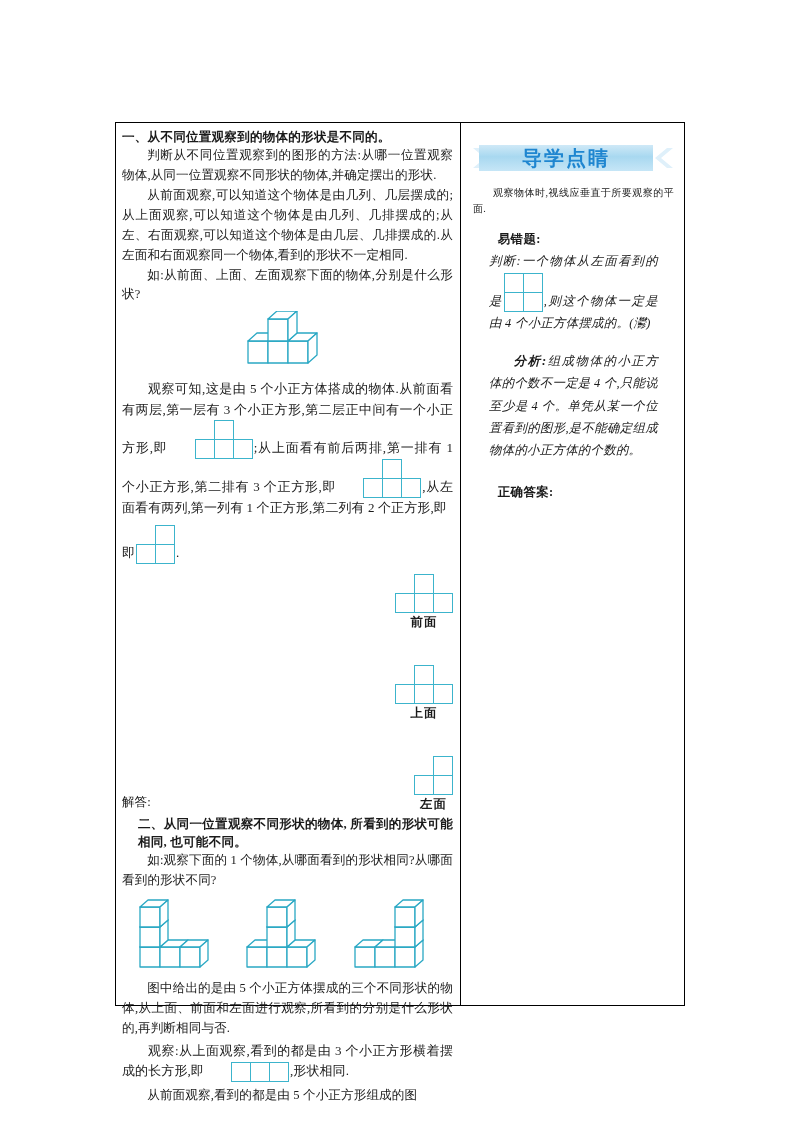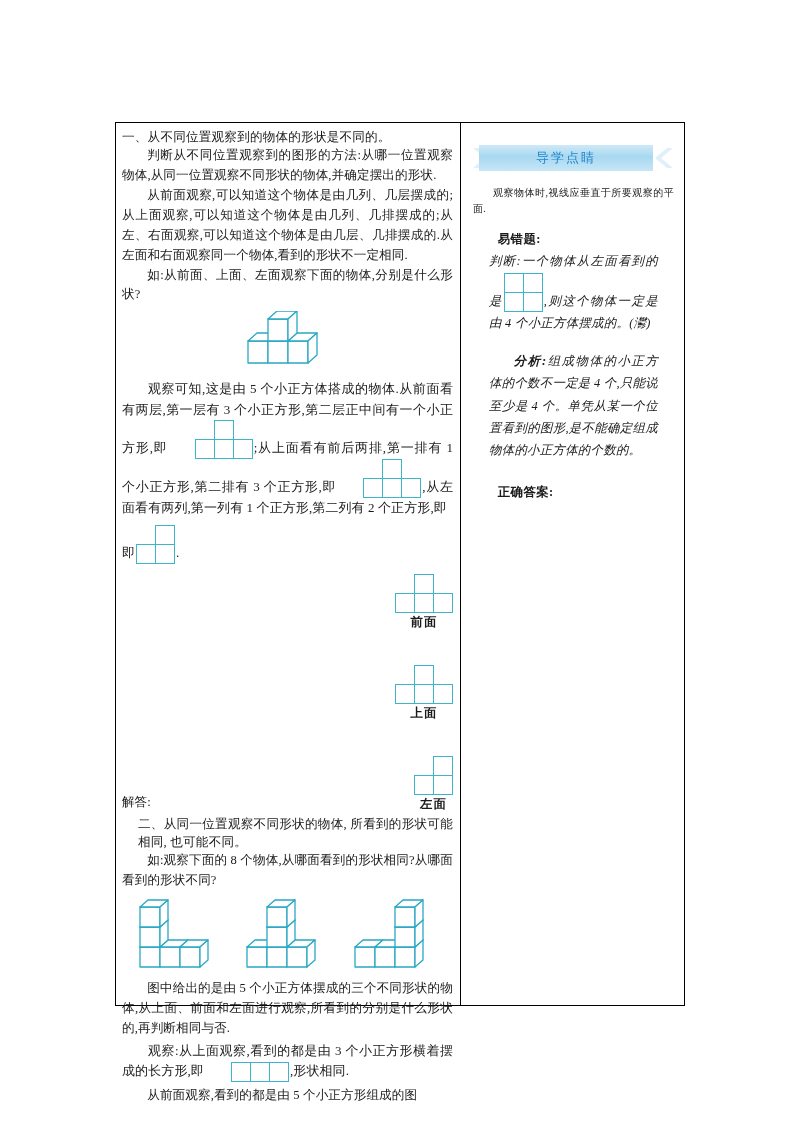--- a/index.html
+++ b/index.html
@@ -54,21 +54,21 @@
   .col-right {
     flex: 1;
     box-sizing: border-box;
     padding: 4px 10px 0 12px;
     position: relative;
   }
 
   
   .heading {
     font-size: 12.6px;
-    font-weight: normal;
+    font-weight: bold;
     line-height: 1.45;
     letter-spacing: 0.2px;
     margin: 1px 0 0 0;
     text-align: justify;
   }
   .para {
     font-size: 12.6px;
     line-height: 1.58;
     text-indent: 2em;
     margin: 0;
@@ -143,22 +143,22 @@
     position: absolute;
     left: 10px; top: 0;
     width: 174px; height: 26px;
     background: linear-gradient(180deg,#cfe9f7 0%,#a8d8f0 45%,#c6e6f7 100%);
     display: flex;
     align-items: center;
     justify-content: center;
   }
   .banner-text {
     font-family: "DejaVu Sans", sans-serif;
-    font-size: 13px;
-    font-weight: normal;
+    font-size: 20px;
+    font-weight: bold;
     color: #1f86d0;
     letter-spacing: 2px;
   }
   .chev {
     position: absolute;
     top: 2px;
     width: 0; height: 0;
   }
   .chev svg { display:block; }
   .chev-left { left: 2px; }
@@ -314,21 +314,21 @@
                       <td></td>
                     </tr>
                   </tbody></table></span>
             <div class="answer-label">左面</div>
           </div>
 
         </div>
       </div>
 
       <div class="heading" style="margin-top:2px;margin-left:16px;">二、从同一位置观察不同形状的物体, 所看到的形状可能相同, 也可能不同。</div>
-      <div class="para">如:观察下面的 8 个物体,从哪面看到的形状相同?从哪面看到的形状不同?</div>
+      <div class="para">如:观察下面的 1 个物体,从哪面看到的形状相同?从哪面看到的形状不同?</div>
 
       <div class="solid-row">
 
         <svg width="96" height="74" viewBox="0 0 96 74">
           <g fill="#ffffff" stroke="#2aa8c4" stroke-width="1.3" stroke-linejoin="round">
             <path d="M8,48 L28,48 L28,68 L8,68 Z"></path>
             <path d="M8,48 L16,41 L36,41 L28,48 Z"></path>
             <path d="M28,48 L48,48 L48,68 L28,68 Z"></path>
             <path d="M28,48 L36,41 L56,41 L48,48 Z"></path>
             <path d="M48,48 L68,48 L68,68 L48,68 Z"></path>

